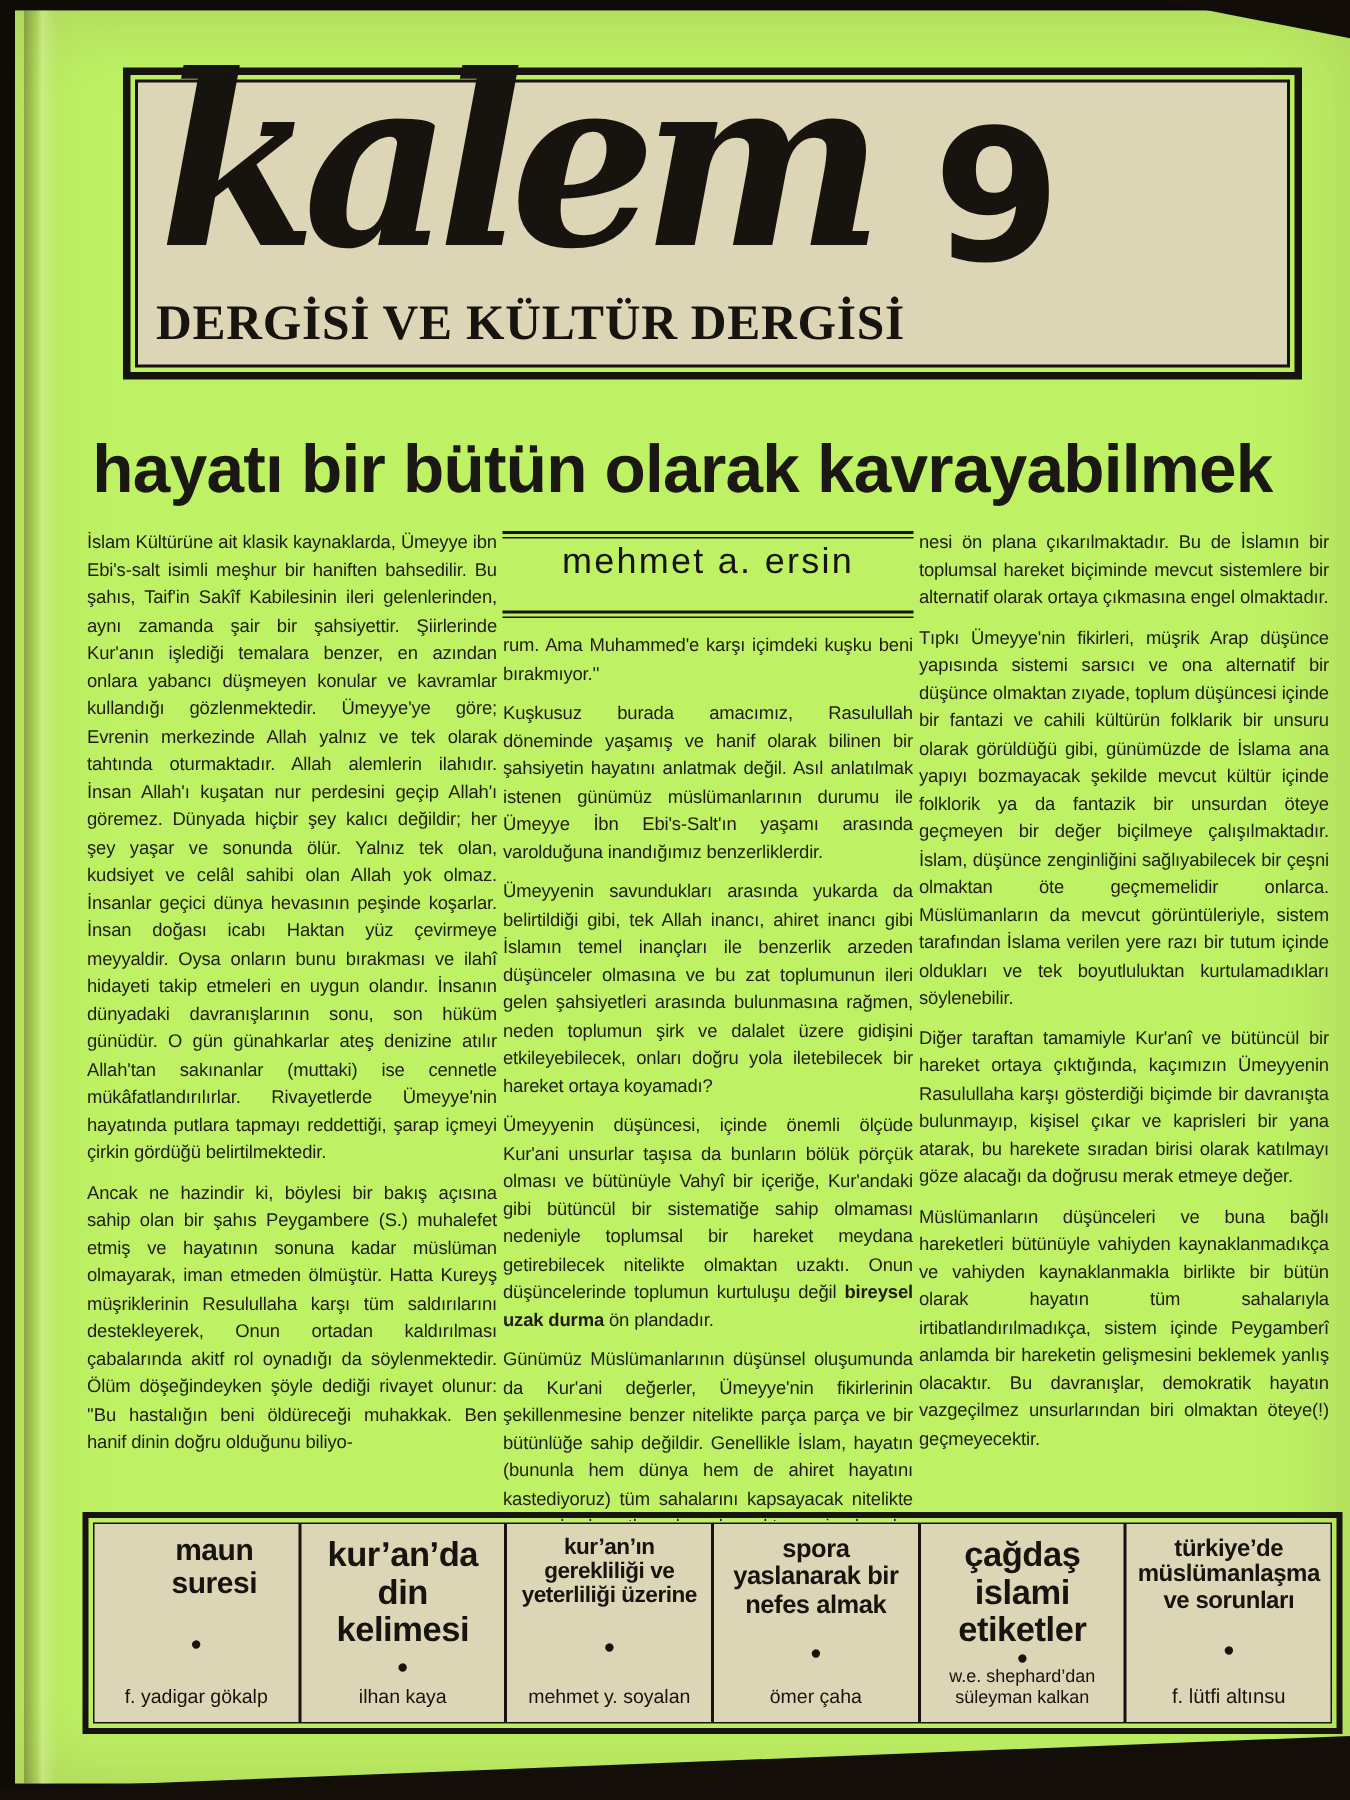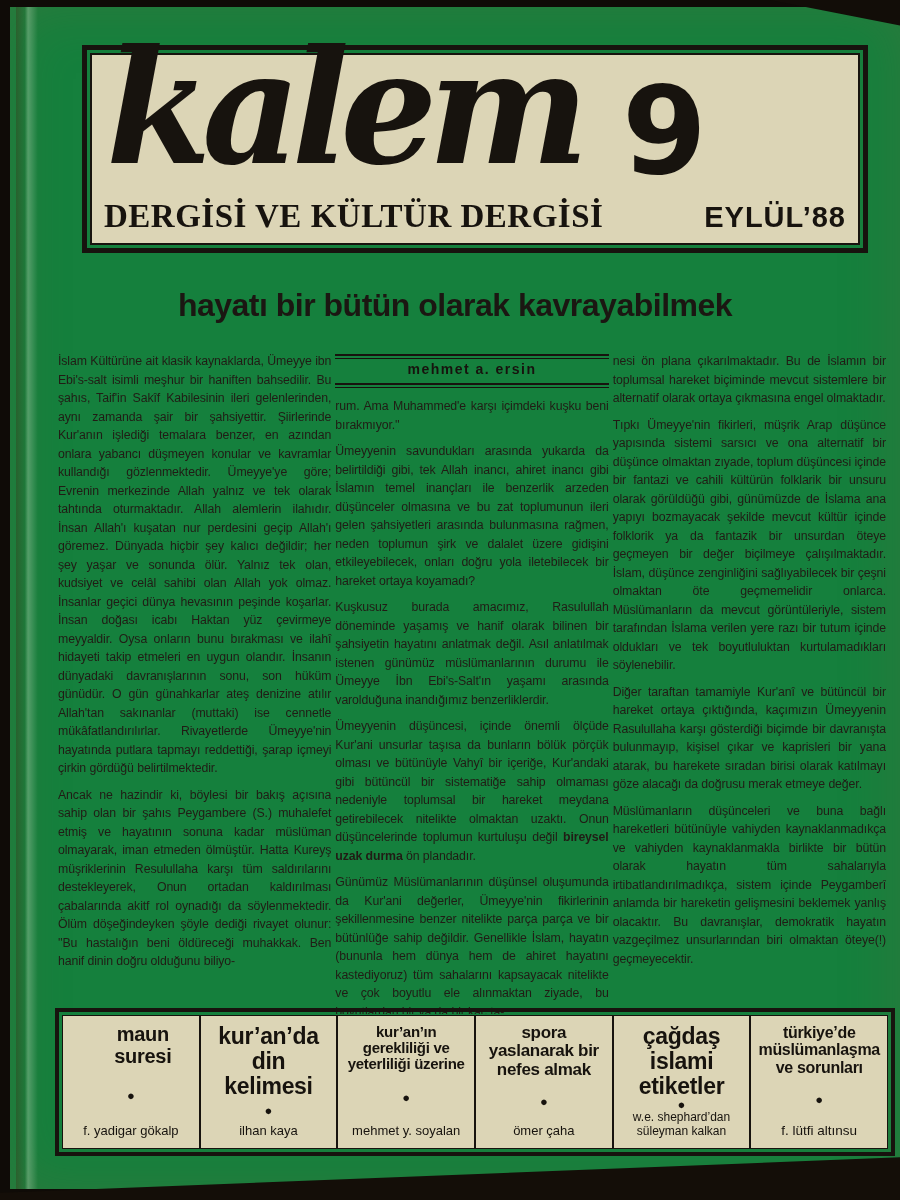--- a/index.html
+++ b/index.html
@@ -3,21 +3,21 @@
 <meta charset="utf-8">
 <style>
   html,body{margin:0;padding:0;}
   body{
     width:900px;height:1200px;position:relative;overflow:hidden;
     background:#0f0b07;
     font-family:"Liberation Sans",sans-serif;
   }
   .page{
     position:absolute;left:10px;top:7px;width:890px;height:1182px;
-    background:#15803d;
+    background:#bef264;
     box-shadow:inset 0 0 60px rgba(120,100,60,.25);
   }
   
   .page::before{
     content:"";position:absolute;left:6px;top:0;bottom:0;width:22px;
     background:linear-gradient(to right,rgba(60,45,20,.35),rgba(60,45,20,.06) 40%,rgba(255,255,240,.25) 55%,rgba(60,45,20,0));
     pointer-events:none;
   }
   .dark-bottom{
     position:absolute;left:0;bottom:0;width:900px;height:52px;
@@ -62,21 +62,21 @@
     font-size:33px;letter-spacing:.5px;color:#17130e;
   }
   .mast-date{
     font-family:"Liberation Sans",sans-serif;font-weight:bold;
     font-size:29px;letter-spacing:1px;color:#17130e;
   }
 
   
   .headline{
     position:absolute;left:40px;right:40px;top:280px;
-    text-align:center;font-weight:bold;font-size:32px;letter-spacing:-.5px;
+    text-align:center;font-weight:bold;font-size:45px;letter-spacing:-.5px;
     color:#1b1712;
   }
 
   
   .columns{
     position:absolute;left:48px;top:345px;width:828px;height:662px;
     display:flex;gap:4px;overflow:hidden;
   }
   .col{flex:1;color:#211c15;}
   .col p{
@@ -84,22 +84,22 @@
     font-size:12.3px;line-height:18.5px;letter-spacing:-.1px;
     text-align:justify;
   }
   .bold-inline{font-weight:bold;}
 
   
   .byline-box{margin:2px 0 12px 0;}
   .rule{height:0;border-top:2px solid #17130e;position:relative;}
   .rule::after{content:"";display:block;border-top:1px solid #17130e;margin-top:2px;}
   .byline-name{
-    text-align:center;font-weight:bold;font-size:14px;letter-spacing:1.5px;
-    padding:5px 0 6px 0;color:#17130e;
+    text-align:center;font-weight:normal;font-size:24px;letter-spacing:1.5px;
+    padding:5px 0 18px 0;color:#17130e;
   }
 
   
   .footer-table{
     position:absolute;left:52px;top:1008px;width:824px;height:132px;
     border:1.5px solid #17130e;
     outline:4px solid #17130e;outline-offset:3px;
     display:flex;background:#dcd5b6;
   }
   .fcell{
@@ -126,42 +126,41 @@
 
 <div class="page">
 
   <div class="masthead-box">
     <div class="mast-title-row">
       <span class="mast-title">kalem</span>
       <span class="mast-issue">9</span>
     </div>
     <div class="mast-sub-row">
       <span class="mast-subtitle">DERGİSİ VE KÜLTÜR DERGİSİ</span>
-      <span class="mast-date">EYLÜL’88</span>
     </div>
   </div>
 
   <div class="headline">hayatı bir bütün olarak kavrayabilmek</div>
 
   <div class="columns">
 
     <div class="col">
       <p>İslam Kültürüne ait klasik kaynaklarda, Ümeyye ibn Ebi's-salt isimli meşhur bir haniften bahsedilir. Bu şahıs, Taif'in Sakîf Kabilesinin ileri gelenlerinden, aynı zamanda şair bir şahsiyettir. Şiirlerinde Kur'anın işlediği temalara benzer, en azından onlara yabancı düşmeyen konular ve kavramlar kullandığı gözlenmektedir. Ümeyye'ye göre; Evrenin merkezinde Allah yalnız ve tek olarak tahtında oturmaktadır. Allah alemlerin ilahıdır. İnsan Allah'ı kuşatan nur perdesini geçip Allah'ı göremez. Dünyada hiçbir şey kalıcı değildir; her şey yaşar ve sonunda ölür. Yalnız tek olan, kudsiyet ve celâl sahibi olan Allah yok olmaz. İnsanlar geçici dünya hevasının peşinde koşarlar. İnsan doğası icabı Haktan yüz çevirmeye meyyaldir. Oysa onların bunu bırakması ve ilahî hidayeti takip etmeleri en uygun olandır. İnsanın dünyadaki davranışlarının sonu, son hüküm günüdür. O gün günahkarlar ateş denizine atılır Allah'tan sakınanlar (muttaki) ise cennetle mükâfatlandırılırlar. Rivayetlerde Ümeyye'nin hayatında putlara tapmayı reddettiği, şarap içmeyi çirkin gördüğü belirtilmektedir.</p>
       <p>Ancak ne hazindir ki, böylesi bir bakış açısına sahip olan bir şahıs Peygambere (S.) muhalefet etmiş ve hayatının sonuna kadar müslüman olmayarak, iman etmeden ölmüştür. Hatta Kureyş müşriklerinin Resulullaha karşı tüm saldırılarını destekleyerek, Onun ortadan kaldırılması çabalarında akitf rol oynadığı da söylenmektedir. Ölüm döşeğindeyken şöyle dediği rivayet olunur: ''Bu hastalığın beni öldüreceği muhakkak. Ben hanif dinin doğru olduğunu biliyo-</p>
     </div>
 
     <div class="col">
       <div class="byline-box">
         <div class="rule"></div>
         <div class="byline-name">mehmet a. ersin</div>
         <div class="rule"></div>
       </div>
       <p>rum. Ama Muhammed'e karşı içimdeki kuşku beni bırakmıyor.''</p>
+      <p>Kuşkusuz burada amacımız, Rasulullah döneminde yaşamış ve hanif olarak bilinen bir şahsiyetin hayatını anlatmak değil. Asıl anlatılmak istenen günümüz müslümanlarının durumu ile Ümeyye İbn Ebi's-Salt'ın yaşamı arasında varolduğuna inandığımız benzerliklerdir.</p>
       <p>Ümeyyenin savundukları arasında yukarda da belirtildiği gibi, tek Allah inancı, ahiret inancı gibi İslamın temel inançları ile benzerlik arzeden düşünceler olmasına ve bu zat toplumunun ileri gelen şahsiyetleri arasında bulunmasına rağmen, neden toplumun şirk ve dalalet üzere gidişini etkileyebilecek, onları doğru yola iletebilecek bir hareket ortaya koyamadı?</p>
-      <p>Kuşkusuz burada amacımız, Rasulullah döneminde yaşamış ve hanif olarak bilinen bir şahsiyetin hayatını anlatmak değil. Asıl anlatılmak istenen günümüz müslümanlarının durumu ile Ümeyye İbn Ebi's-Salt'ın yaşamı arasında varolduğuna inandığımız benzerliklerdir.</p>
       <p><span>Ümeyyenin düşüncesi, içinde önemli ölçüde Kur'ani unsurlar taşısa da bunların bölük pörçük olması ve bütünüyle Vahyî bir içeriğe, Kur'andaki gibi bütüncül bir sistematiğe sahip olmaması nedeniyle toplumsal bir hareket meydana getirebilecek nitelikte olmaktan uzaktı. Onun düşüncelerinde toplumun kurtuluşu değil </span><span class="bold-inline">bireysel uzak durma</span><span> ön plandadır.</span></p>
       <p>Günümüz Müslümanlarının düşünsel oluşumunda da Kur'ani değerler, Ümeyye'nin fikirlerinin şekillenmesine benzer nitelikte parça parça ve bir bütünlüğe sahip değildir. Genellikle İslam, hayatın (bununla hem dünya hem de ahiret hayatını kastediyoruz) tüm sahalarını kapsayacak nitelikte ve çok boyutlu ele alınmaktan ziyade, bu boyutlardan bir ya da bir kaç ta-</p>
     </div>
 
     <div class="col">
       <p>nesi ön plana çıkarılmaktadır. Bu de İslamın bir toplumsal hareket biçiminde mevcut sistemlere bir alternatif olarak ortaya çıkmasına engel olmaktadır.</p>
       <p>Tıpkı Ümeyye'nin fikirleri, müşrik Arap düşünce yapısında sistemi sarsıcı ve ona alternatif bir düşünce olmaktan zıyade, toplum düşüncesi içinde bir fantazi ve cahili kültürün folklarik bir unsuru olarak görüldüğü gibi, günümüzde de İslama ana yapıyı bozmayacak şekilde mevcut kültür içinde folklorik ya da fantazik bir unsurdan öteye geçmeyen bir değer biçilmeye çalışılmaktadır. İslam, düşünce zenginliğini sağlıyabilecek bir çeşni olmaktan öte geçmemelidir onlarca. Müslümanların da mevcut görüntüleriyle, sistem tarafından İslama verilen yere razı bir tutum içinde oldukları ve tek boyutluluktan kurtulamadıkları söylenebilir.</p>
       <p>Diğer taraftan tamamiyle Kur'anî ve bütüncül bir hareket ortaya çıktığında, kaçımızın Ümeyyenin Rasulullaha karşı gösterdiği biçimde bir davranışta bulunmayıp, kişisel çıkar ve kaprisleri bir yana atarak, bu harekete sıradan birisi olarak katılmayı göze alacağı da doğrusu merak etmeye değer.</p>
       <p>Müslümanların düşünceleri ve buna bağlı hareketleri bütünüyle vahiyden kaynaklanmadıkça ve vahiyden kaynaklanmakla birlikte bir bütün olarak hayatın tüm sahalarıyla irtibatlandırılmadıkça, sistem içinde Peygamberî anlamda bir hareketin gelişmesini beklemek yanlış olacaktır. Bu davranışlar, demokratik hayatın vazgeçilmez unsurlarından biri olmaktan öteye(!) geçmeyecektir.</p>
     </div>

